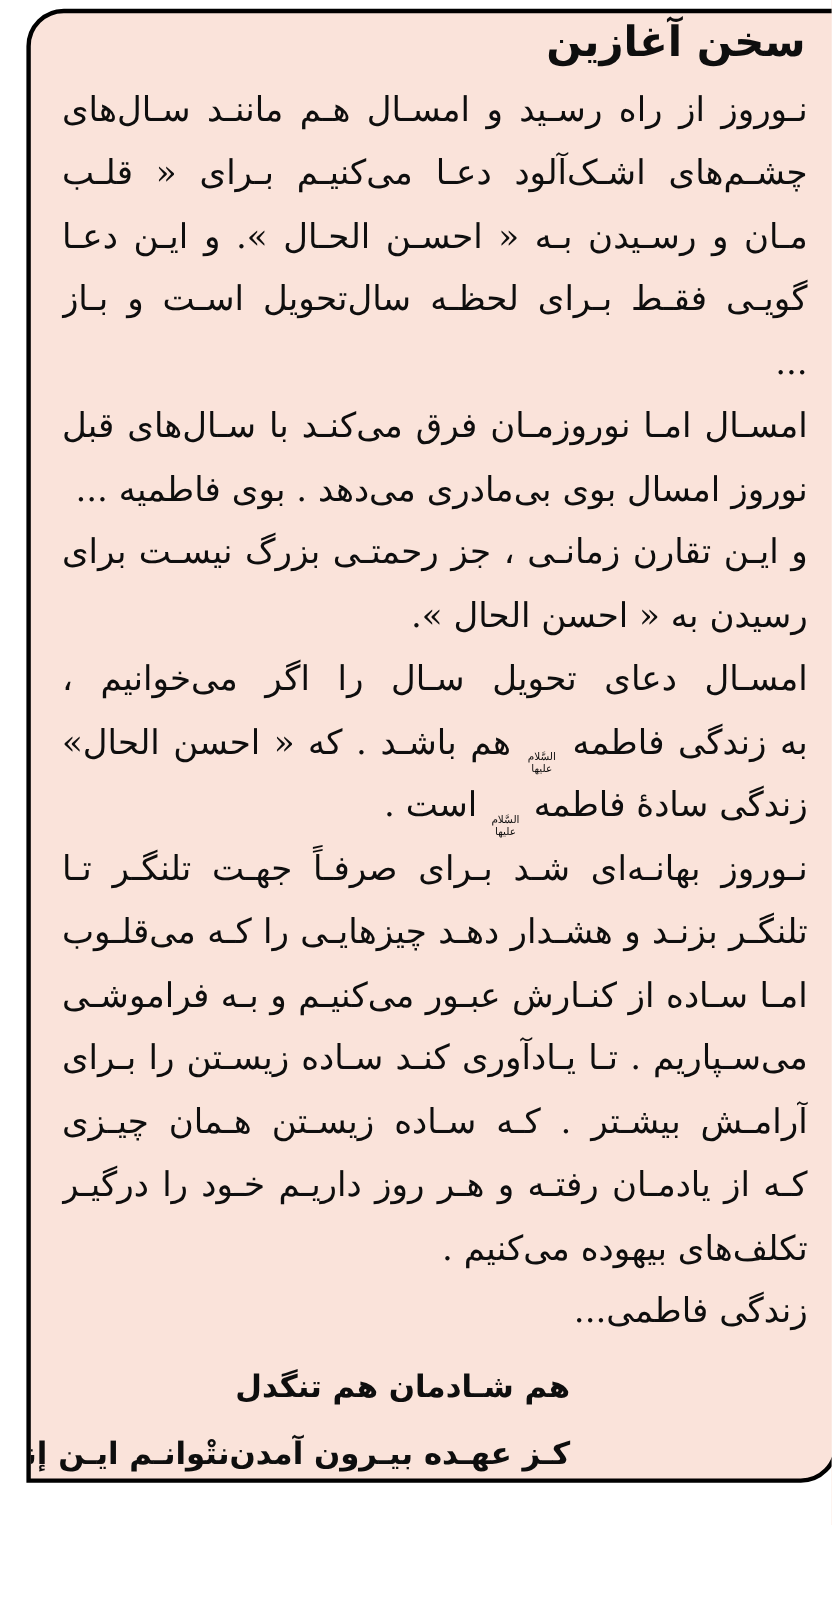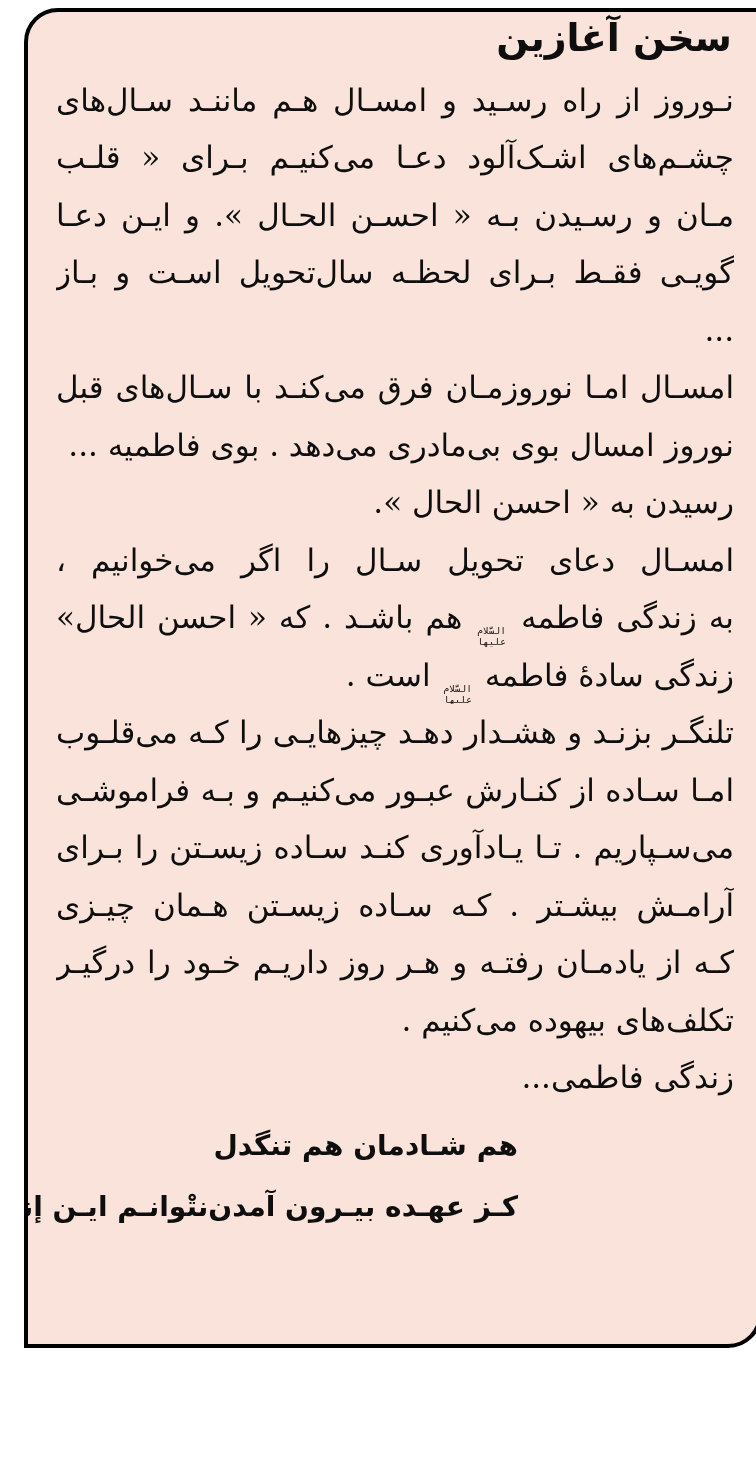--- a/index.html
+++ b/index.html
@@ -38,21 +38,21 @@
     line-height:57.5px;
     overflow:hidden;
   }
   .line.j{ text-align:justify; text-align-last:justify; }
   .line.r{ text-align:right; }
   .honorific{
     display:inline-flex;
     flex-direction:column;
     align-items:center;
     vertical-align:-6px;
-    font-family:Liberation Mono, monospace;
+    font-family:Liberation Sans, sans-serif;
     font-size:9.5px;
     line-height:1.15;
     font-weight:normal;
     margin:0 3px;
     color:#0e0e0e;
   }
   .poem{
     font-family:"DejaVu Sans", sans-serif;
     font-weight:bold;
     font-size:28px;
@@ -74,30 +74,32 @@
 <div class="frame" dir="rtl" style="background: rgb(250, 227, 218); border-color: rgb(0, 0, 0); color: rgb(14, 14, 14);">
   <h1 class="title">سخن آغازین</h1>
   <div class="body">
       <div class="line j">نـوروز از راه رسـید و امسـال هـم ماننـد سـال‌های پیـش بـا</div>
       <div class="line j">چشـم‌های اشـک‌آلود دعـا می‌کنیـم بـرای « قلـب قلـوب»</div>
       <div class="line j">مـان و رسـیدن بـه « احسـن الحـال ». و ایـن دعـا کردن‌هـا</div>
       <div class="line j">گویـی فقـط بـرای لحظـه سال‌تحویل اسـت و بـاز روز از نو</div>
       <div class="line r">...</div>
       <div class="line j">امسـال امـا نوروزمـان فرق می‌کنـد با سـال‌های قبل .</div>
       <div class="line r">نوروز امسال بوی بی‌مادری می‌دهد . بوی فاطمیه ...</div>
+      <div class="line j">و ایـن تقارن زمانـی ، جز رحمتـی بزرگ نیسـت برای</div>
       <div class="line r">رسیدن به « احسن الحال ».</div>
       <div class="line j">امسـال دعای تحویل سـال را اگر می‌خوانیم ، حواسمان</div>
       <div class="line j">به زندگی فاطمه <span class="honorific" title="علیها السلام">
           <span>السَّلام</span>
           <span>علیها</span>
         </span> هم باشـد . که « احسن الحال» همان</div>
       <div class="line r">زندگی سادهٔ فاطمه <span class="honorific" title="علیها السلام">
           <span>السَّلام</span>
           <span>علیها</span>
         </span> است .</div>
+      <div class="line j">نـوروز بهانـه‌ای شـد بـرای صرفـاً جهـت تلنگـر تـا</div>
       <div class="line j">تلنگـر بزنـد و هشـدار دهـد چیزهایـی را کـه می‌قلـوب</div>
       <div class="line j">امـا سـاده از کنـارش عبـور می‌کنیـم و بـه فراموشـی</div>
       <div class="line j">می‌سـپاریم . تـا یـادآوری کنـد سـاده زیسـتن را بـرای</div>
       <div class="line j">آرامـش بیشـتر . کـه سـاده زیسـتن هـمان چیـزی اسـت</div>
       <div class="line j">کـه از یادمـان رفتـه و هـر روز داریـم خـود را درگیـر</div>
       <div class="line r">تکلف‌های بیهوده می‌کنیم .</div>
       <div class="line r">زندگی فاطمی...</div>
     </div>
   <div class="poem">
       <div class="poem-row">

